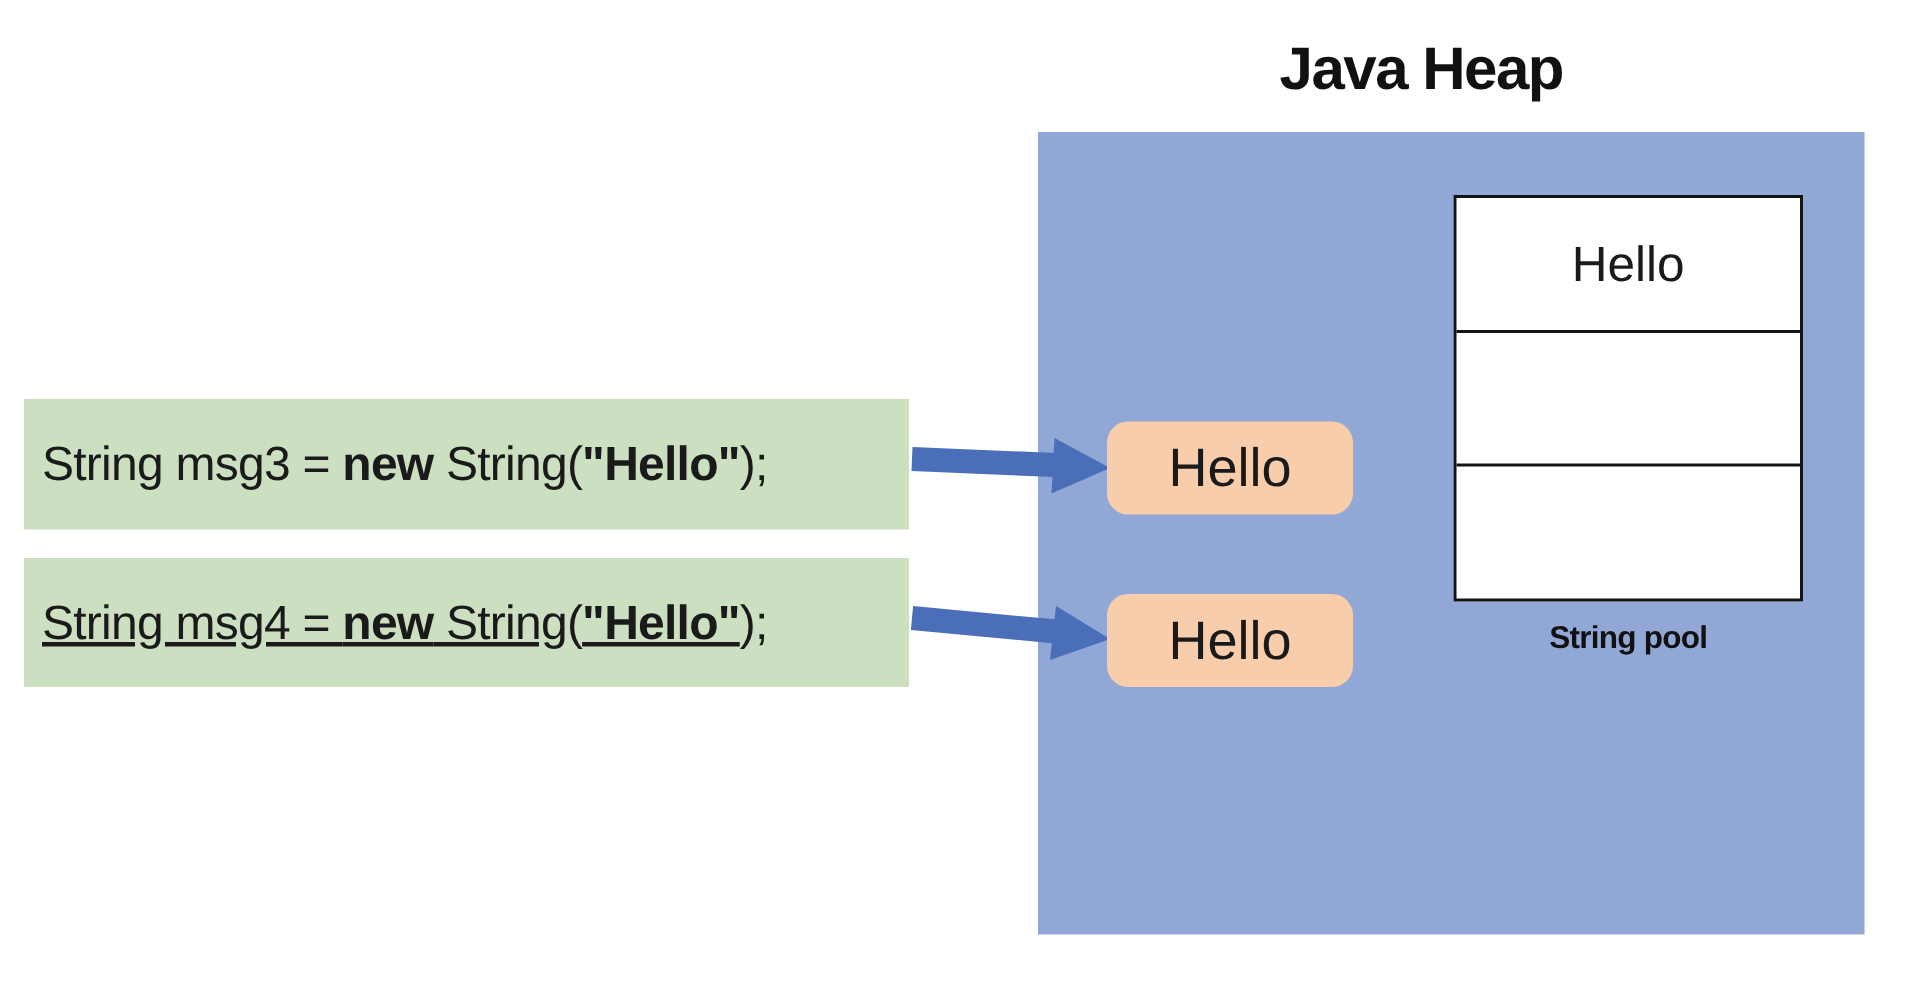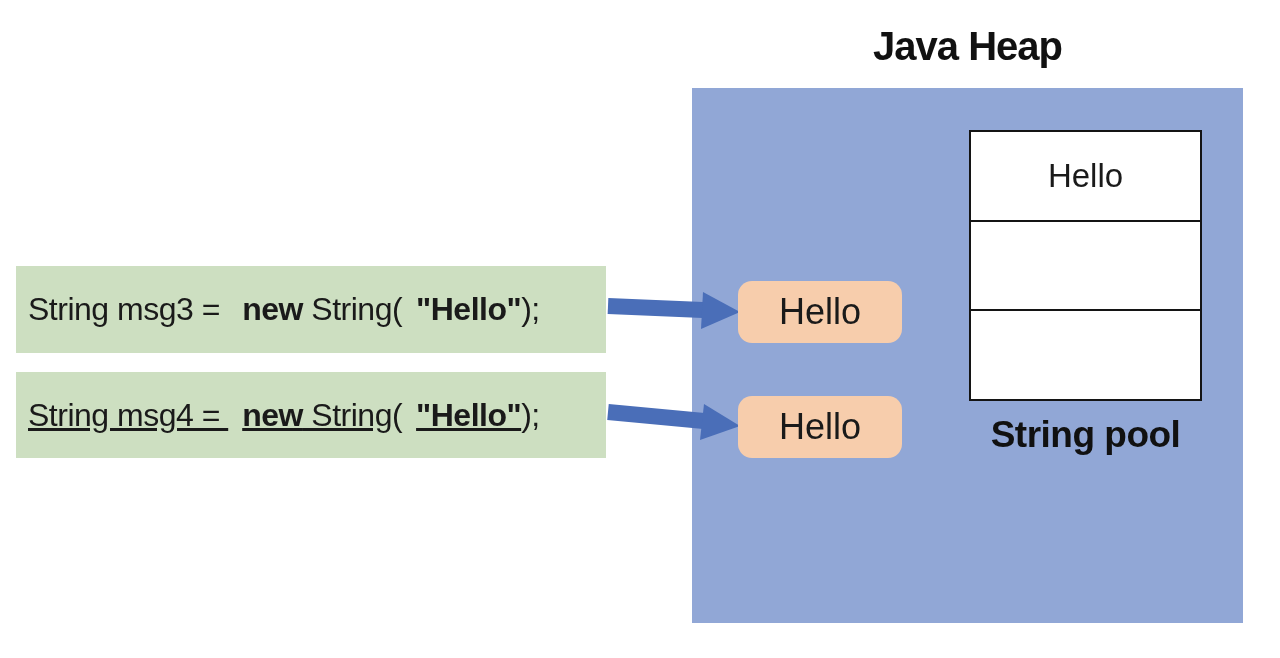--- a/index.html
+++ b/index.html
@@ -11,21 +11,21 @@
   .canvas {
     position: relative;
     width: 1280px;
     height: 658px;
     background: #ffffff;
     overflow: hidden;
     color: #1a1a1a;
   }
   .title {
     position: absolute;
-    left: 692px;
+    left: 672px;
     top: 24px;
     width: 551px;
     text-align: center;
     font-size: 40px;
     font-weight: bold;
     color: #111111;
     letter-spacing: -1px;
   }
   .heap {
     position: absolute;
@@ -44,21 +44,21 @@
     align-items: center;
     padding-left: 12px;
     box-sizing: border-box;
     font-size: 32px;
     letter-spacing: -0.5px;
     white-space: pre;
     color: #1a1a1a;
   }
   .code-box-1 { top: 266px; height: 87px; }
   .code-box-2 { top: 372px; height: 86px; text-decoration: underline; }
-  .code-box .b { font-weight: bold; margin-left: 14px; }
+  .code-box .b { font-weight: bold; }
   .arrows {
     position: absolute;
     left: 0;
     top: 0;
     pointer-events: none;
   }
   .obj {
     position: absolute;
     left: 738px;
     width: 164px;
@@ -94,21 +94,21 @@
     color: #1a1a1a;
     border-bottom: 2px solid #141414;
   }
   .pool-row:last-child { border-bottom: none; }
   .pool-label {
     position: absolute;
     left: 969px;
     top: 414px;
     width: 233px;
     text-align: center;
-    font-size: 37px;
+    font-size: 21px;
     font-weight: bold;
     color: #111111;
     letter-spacing: -0.5px;
   }
 </style>
 </head>
 <body>
 
 <div class="canvas">
 

